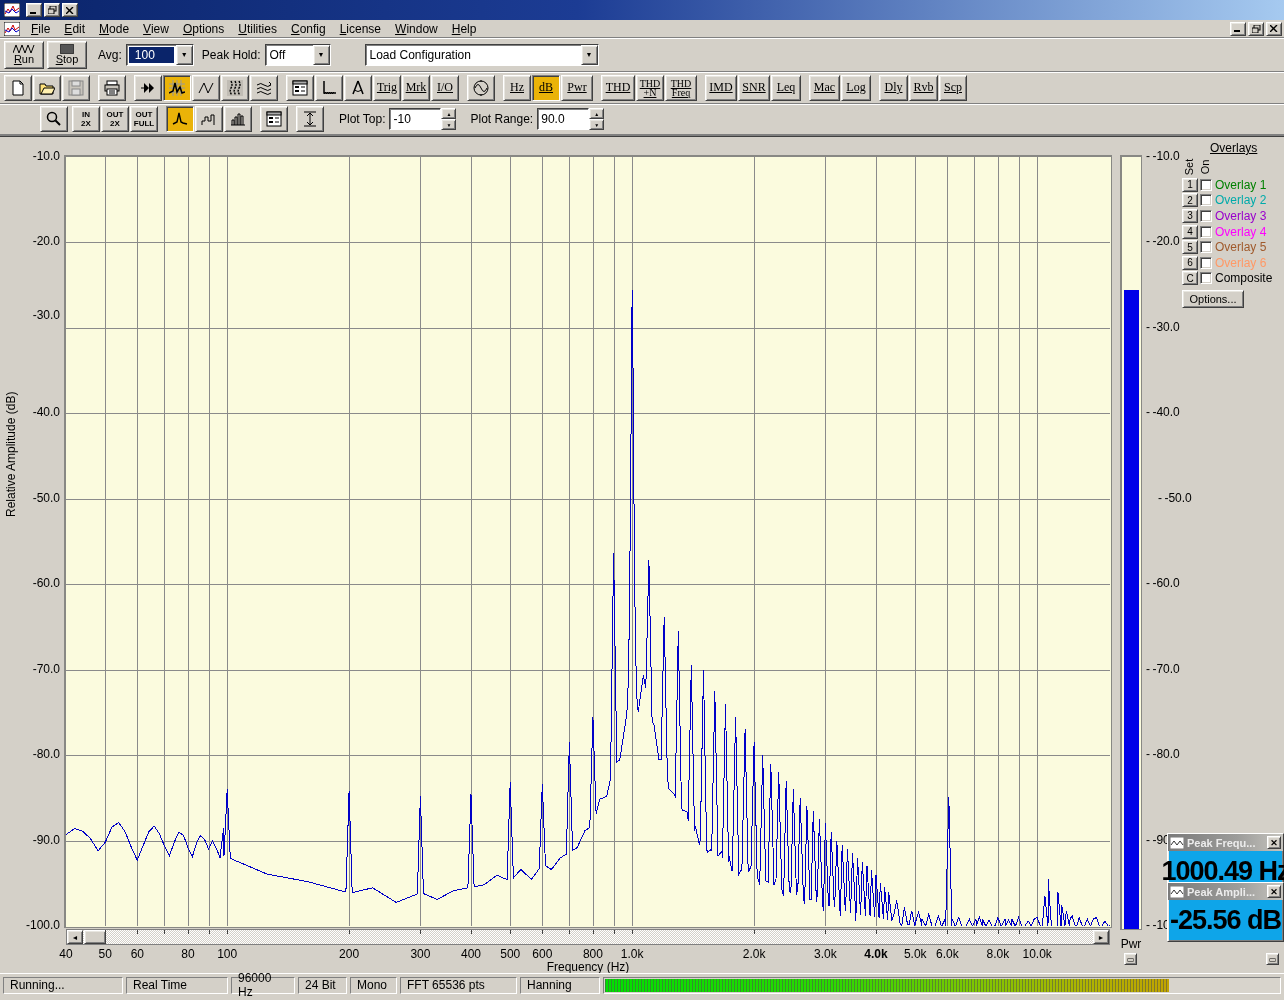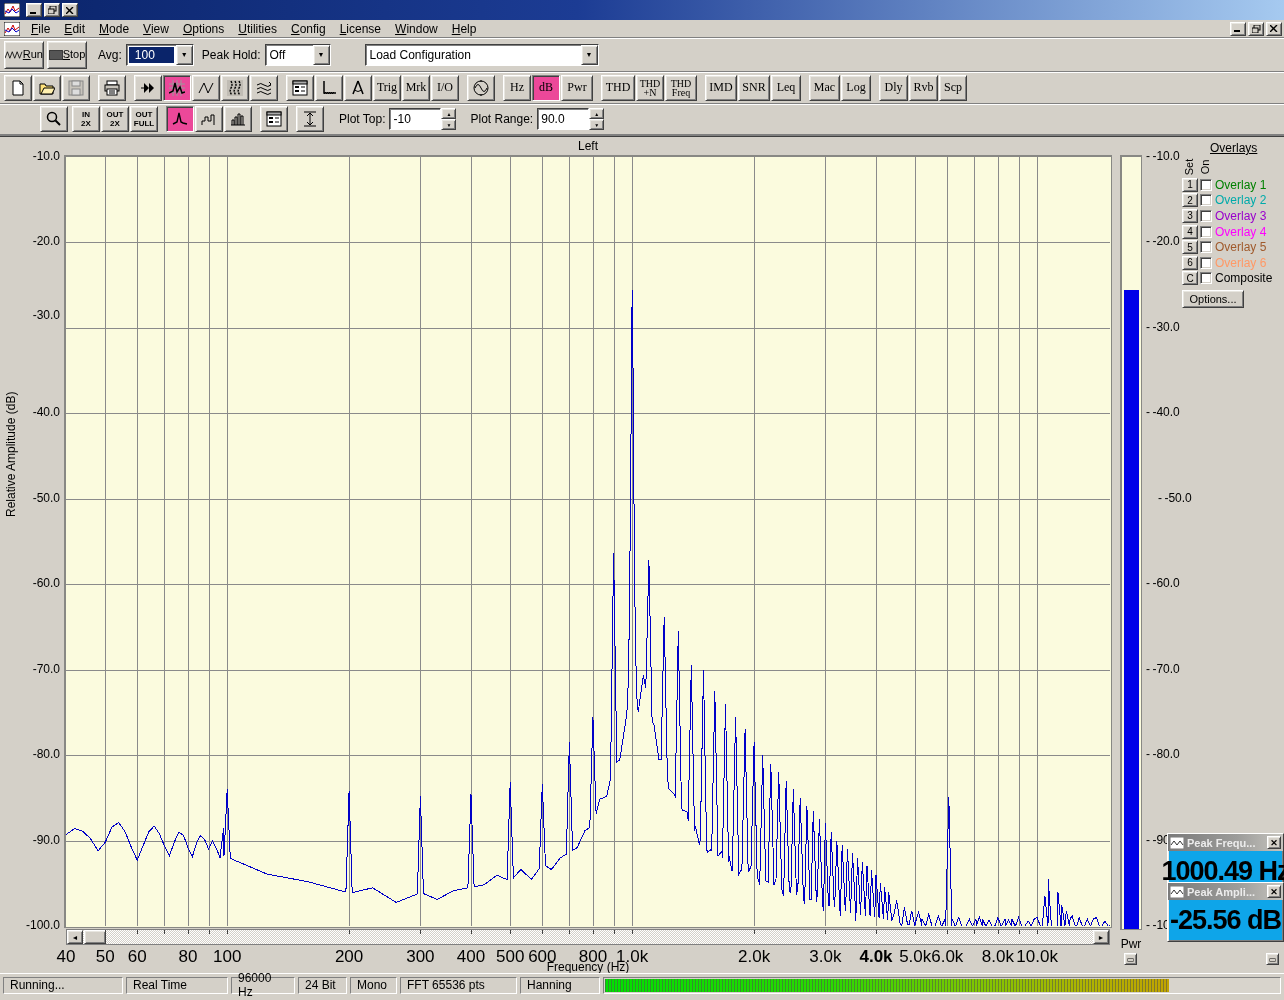--- a/index.html
+++ b/index.html
@@ -1,21 +1,21 @@
 <!DOCTYPE html>
 <html><head>
 <meta charset="utf-8">
 <style>
   * { margin:0; padding:0; box-sizing:border-box; }
   html,body { width:1284px; height:1000px; overflow:hidden; }
   body { font-family:"Liberation Sans", sans-serif; background:#D4D0C8; font-size:12px; color:#000; position:relative; }
 
   
   .raised { background:#D4D0C8; border:1px solid; border-color:#FFFFFF #404040 #404040 #FFFFFF; box-shadow: inset 1px 1px 0 #E8E6E0, inset -1px -1px 0 #808080; }
-  .pressed { background:#ec4899; border:1px solid; border-color:#808080 #FFFFFF #FFFFFF #808080; box-shadow: inset 1px 1px 0 #404040; }
+  .pressed { background:#eab308; border:1px solid; border-color:#808080 #FFFFFF #FFFFFF #808080; box-shadow: inset 1px 1px 0 #404040; }
   .sunken { border:1px solid; border-color:#808080 #FFFFFF #FFFFFF #808080; box-shadow: inset 1px 1px 0 #404040, inset -1px -1px 0 #D4D0C8; }
   .field { background:#FFFFFF; border:1px solid; border-color:#404040 #FFFFFF #FFFFFF #404040; box-shadow: inset 1px 1px 0 #808080; }
 
   
   .titlebar { height:20px; background:linear-gradient(90deg,#0A246A 0%,#1C3C94 45%,#A6CAF0 100%); display:flex; align-items:center; padding:0 2px; }
   .titlebar .ticon { width:16px; height:14px; margin:0 4px 0 2px; }
   .titlebar .ttext { color:#FFFFFF; font-weight:bold; font-size:12px; flex:1; }
   .winbtn { width:16px; height:14px; margin-left:2px; display:flex; align-items:center; justify-content:center; font-size:9px; font-weight:bold; color:#000; }
   .winbtn svg { display:block; }
 
@@ -24,44 +24,44 @@
   .menu-item { display:inline-block; padding:2px 7px; }
   .accel::first-letter { text-decoration:underline; }
   .mdiicon { width:16px; height:14px; margin:0 4px 0 2px; }
   .menubar .spacer { flex:1; }
 
   
   .toolbar { display:flex; align-items:center; padding:2px 4px; border-bottom:1px solid #808080; box-shadow:0 1px 0 #FFFFFF; }
   .tb1 { height:34px; }
   .tb2 { height:32px; }
   .tb3 { height:32px; border-bottom:2px solid #808080;padding-left:40px; }
-  .bigbtn { width:40px; height:28px; display:flex; flex-direction:row; align-items:center; justify-content:center; margin-right:3px; font-size:11px; line-height:11px; }
+  .bigbtn { width:40px; height:28px; display:flex; flex-direction:column; align-items:center; justify-content:center; margin-right:3px; font-size:11px; line-height:11px; }
   .tbtn { width:28px; height:26px; display:flex; align-items:center; justify-content:center; margin-right:1px; flex:none; }
   .tbtn svg { display:block; }
-  .tbtn.txt { font-family:"Liberation Serif", serif; font-size:12px; }
+  .tbtn.txt { font-family:"Liberation Serif", serif; font-size:12px;text-decoration:underline; }
   .tbtn.two { flex-direction:column; line-height:9px; font-size:10px; }
   .sep { width:7px; height:24px; flex:none; }
   .lbl { margin:0 4px 0 8px; }
   .combo { display:flex; height:22px; align-items:stretch; }
   .combo .val { display:flex; align-items:center; padding:0 4px; font-size:12px; }
   .combo .hl { background:#0A246A; color:#FFF; margin:2px; padding:0 6px; display:flex; align-items:center; }
   .drop { width:17px; display:flex; align-items:center; justify-content:center; font-size:7px; }
   .spin { width:15px; height:22px; display:flex; flex-direction:column; }
   .spin div { flex:1; display:flex; align-items:center; justify-content:center; font-size:5px; }
   .numfield { width:52px; height:22px; display:flex; align-items:center; padding:0 3px; }
 
   
   .workspace { position:absolute; left:0; top:136px; width:1284px; height:836px; background:#D4D0C8; border-top:1px solid #404040; }
   .plot-title { position:absolute; left:66px; top:2px; width:1044px; text-align:center; font-size:12px; }
   .ylab { position:absolute; left:4px; top:380px; transform:rotate(-90deg); transform-origin:left top; white-space:nowrap; font-size:12px; }
   #plotbox { position:absolute; left:64px; top:18px; width:1048px; height:773px; border:2px solid #888884; border-right-width:1px; border-bottom-width:1px; background:#FBFBDE; }
   #plotbox svg { display:block; }
   .ytick { position:absolute; width:40px; text-align:right; font-size:12px; }
   .ytickR { position:absolute; width:46px; text-align:left; font-size:12px; }
-  .xtick { position:absolute; width:44px; text-align:center; font-size:17px; top:810px; }
+  .xtick { position:absolute; width:44px; text-align:center; font-size:12px; top:810px; }
   .xlabel { position:absolute; left:66px; top:823px; width:1044px; text-align:center; font-size:12px; }
   .tickmark { position:absolute; width:1px; height:4px; background:#404040; top:793px; }
 
   
   .hscroll { position:absolute; left:66px; top:792px; width:1044px; height:16px; background:repeating-conic-gradient(#FFFFFF 0% 25%, #D4D0C8 0% 50%) 0 0/2px 2px; border:1px solid #808080; }
   .sbtn { position:absolute; top:0; width:16px; height:14px; display:flex; align-items:center; justify-content:center; font-size:7px; }
   .sthumb { position:absolute; left:17px; top:0; width:22px; height:14px; }
 
   
   .pstrip { position:absolute; left:1120px; top:18px; width:22px; height:775px; background:#FBFBDE; border:2px solid #888884; border-right-width:1px; border-bottom-width:1px; }
@@ -379,21 +379,20 @@
   <div class="numfield field">
       <span>90.0</span>
     </div>
   <div class="spin">
       <div class="raised">▲</div>
       <div class="raised">▼</div>
     </div>
 </div>
 
 <div class="workspace">
-  <div class="plot-title">Left</div>
   <div class="ylab">Relative Amplitude (dB)</div>
 
   <div id="plotbox">
       <svg width="1044" height="769" viewBox="0 0 1044 769">
         <g stroke="#8a8a8a" shape-rendering="crispEdges">
           <line x1="39.5" x2="39.5" y1="0" y2="769"></line>
           <line x1="71.5" x2="71.5" y1="0" y2="769"></line>
           <line x1="98.5" x2="98.5" y1="0" y2="769"></line>
           <line x1="122.5" x2="122.5" y1="0" y2="769"></line>
           <line x1="143.5" x2="143.5" y1="0" y2="769"></line>

